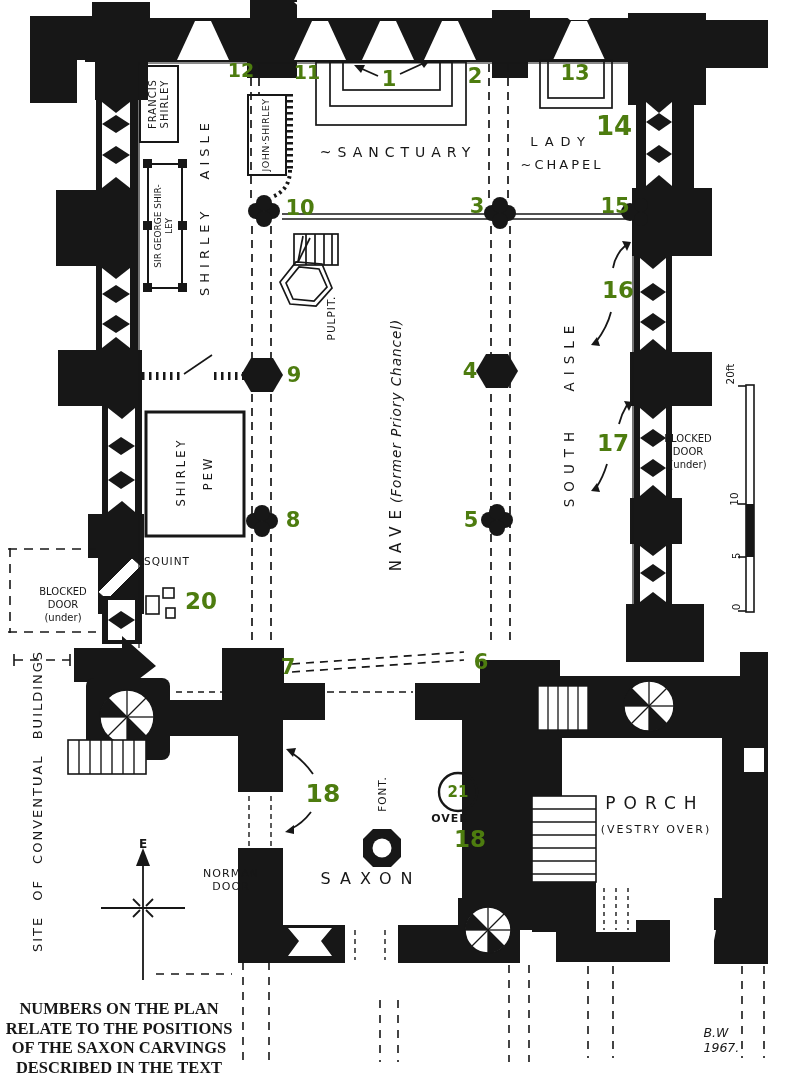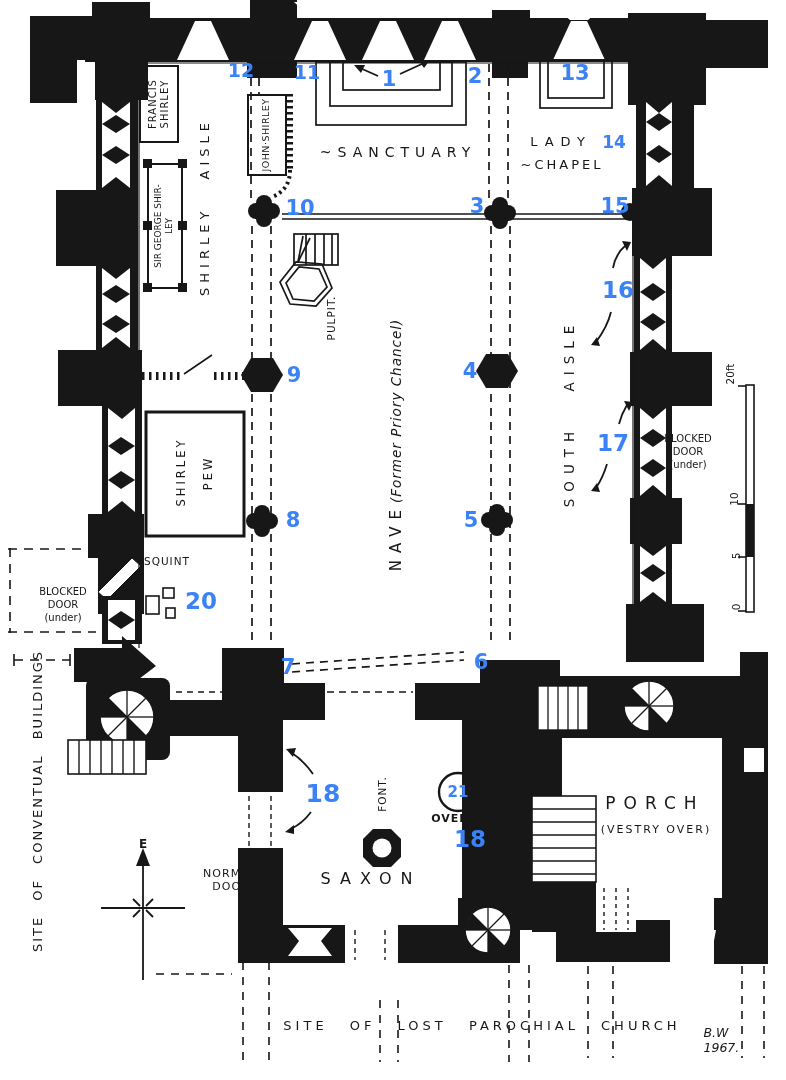--- a/index.html
+++ b/index.html
@@ -3,21 +3,21 @@
 <meta charset="utf-8">
 <style>
   html,body{margin:0;padding:0;background:#fff;}
   .plan{position:relative;width:786px;height:1080px;background:#fff;overflow:hidden;
         font-family:"DejaVu Sans",sans-serif;color:#171717;}
   .plan svg{position:absolute;left:0;top:0;}
   .lbl{position:absolute;transform:translate(-50%,-50%);white-space:pre;line-height:1.15;
        text-align:center;color:#171717;}
   .v{transform:translate(-50%,-50%) rotate(-90deg);}
   .num{position:absolute;transform:translate(-50%,-50%);font-weight:700;font-size:21px;
-       font-family:"DejaVu Sans",sans-serif;color:#3b82f6;}
+       font-family:"DejaVu Sans",sans-serif;color:#4d7c0f;}
   .legend{position:absolute;transform:translate(-50%,-50%);text-align:center;
           font-family:"Liberation Serif",serif;font-weight:700;font-size:16.5px;line-height:19.5px;}
   .sig{position:absolute;transform:translate(-50%,-50%);font-style:italic;font-size:12.5px;}
   .ital{font-style:italic;letter-spacing:1px;font-size:13.5px;}
   .navew{letter-spacing:7px;font-size:15px;}
 </style>
 </head>
 <body>
 
 <div class="plan">
@@ -435,21 +435,21 @@
   <div class="num" style="left:470px;top:371px">4</div>
   <div class="num" style="left:471px;top:520px">5</div>
   <div class="num" style="left:481px;top:662px">6</div>
   <div class="num" style="left:288px;top:667px">7</div>
   <div class="num" style="left:293px;top:520px">8</div>
   <div class="num" style="left:294px;top:375px">9</div>
   <div class="num" style="left:300px;top:208px">10</div>
   <div class="num" style="left:307px;top:72px;font-size:19px">11</div>
   <div class="num" style="left:241px;top:70px;font-size:19px">12</div>
   <div class="num" style="left:575px;top:73px">13</div>
-  <div class="num" style="left:614px;top:142px;font-size:17px">14</div>
+  <div class="num" style="left:614px;top:126px;font-size:26px">14</div>
   <div class="num" style="left:615px;top:206px">15</div>
   <div class="num" style="left:618px;top:290px;font-size:23px">16</div>
   <div class="num" style="left:613px;top:443px;font-size:23px">17</div>
   <div class="num" style="left:470px;top:839px;font-size:23px">18</div>
   <div class="num" style="left:323px;top:793px;font-size:25px">18</div>
   <div class="num" style="left:201px;top:601px;font-size:23px">20</div>
   <div class="num" style="left:458px;top:792px;font-size:15px">21</div>
 
   <div class="lbl" style="left:398px;top:152px;font-size:14px;letter-spacing:6px">~SANCTUARY</div>
   <div class="lbl" style="left:561px;top:142px;font-size:13px;letter-spacing:7px">LADY</div>
@@ -466,20 +466,25 @@
   <div class="lbl" style="left:167px;top:561px;font-size:10.5px;letter-spacing:1px">SQUINT</div>
   <div class="lbl" style="left:63px;top:604px;font-size:10px;line-height:13px"><span style="display:block">BLOCKED</span><span style="display:block">DOOR</span><span style="display:block">(under)</span></div>
   <div class="lbl" style="left:688px;top:451px;font-size:10px;line-height:13px"><span style="display:block">BLOCKED</span><span style="display:block">DOOR</span><span style="display:block">(under)</span></div>
   <div class="lbl v" style="left:38px;top:801px;font-size:13px;letter-spacing:2px;word-spacing:9px">SITE OF CONVENTUAL BUILDINGS</div>
   <div class="lbl" style="left:231px;top:880px;font-size:11px;line-height:13px;letter-spacing:1px"><span style="display:block">NORMAN</span><span style="display:block">DOOR</span></div>
   <div class="lbl" style="left:371px;top:879px;font-size:16px;letter-spacing:9px">SAXON</div>
   <div class="lbl v" style="left:382px;top:794px;font-size:10.5px;letter-spacing:1px">FONT.</div>
   <div class="lbl" style="left:450px;top:819px;font-size:11px;font-weight:700;letter-spacing:1px">OVER</div>
   <div class="lbl" style="left:655px;top:804px;font-size:17px;letter-spacing:8px">PORCH</div>
   <div class="lbl" style="left:656px;top:830px;font-size:11px;letter-spacing:2px">(VESTRY OVER)</div>
-  <div class="lbl" style="left:482px;top:1026px;font-size:13px;letter-spacing:4px;word-spacing:14px">SITE OF LOST PAROCHIAL CHURCH</div>
+  <div class="legend" style="left:119px;top:1038px">
+      <span style="display:block">NUMBERS ON THE PLAN</span>
+      <span style="display:block">RELATE TO THE POSITIONS</span>
+      <span style="display:block">OF THE SAXON CARVINGS</span>
+      <span style="display:block">DESCRIBED IN THE TEXT</span>
+    </div>
   <div class="sig" style="left:731px;top:1040px">B.W 1967.</div>
   <div class="lbl" style="left:143px;top:845px;font-size:12px;font-weight:700">E</div>
   <div class="lbl v" style="left:730px;top:374px;font-size:10.5px">20ft</div>
   <div class="lbl v" style="left:734px;top:499px;font-size:10.5px">10</div>
   <div class="lbl v" style="left:736px;top:556px;font-size:10.5px">5</div>
   <div class="lbl v" style="left:736px;top:607px;font-size:10.5px">0</div>
 </div>
 
 </body></html>

